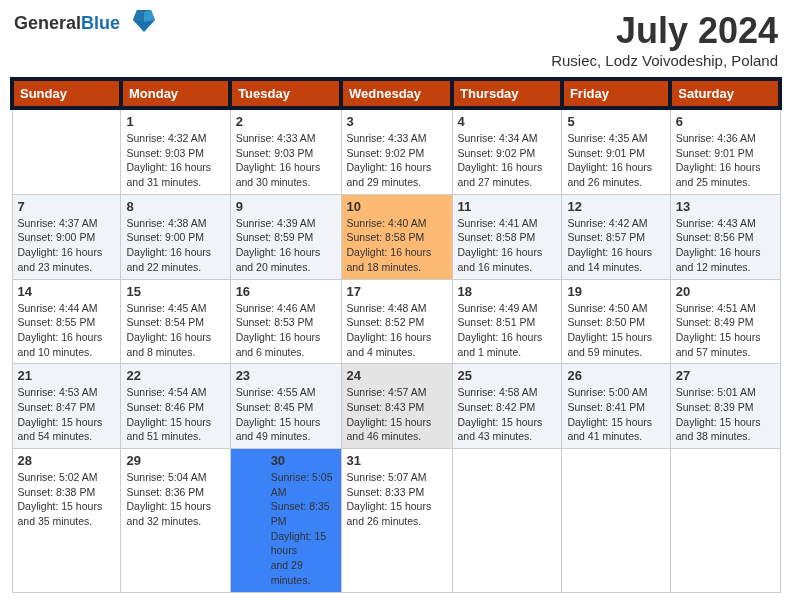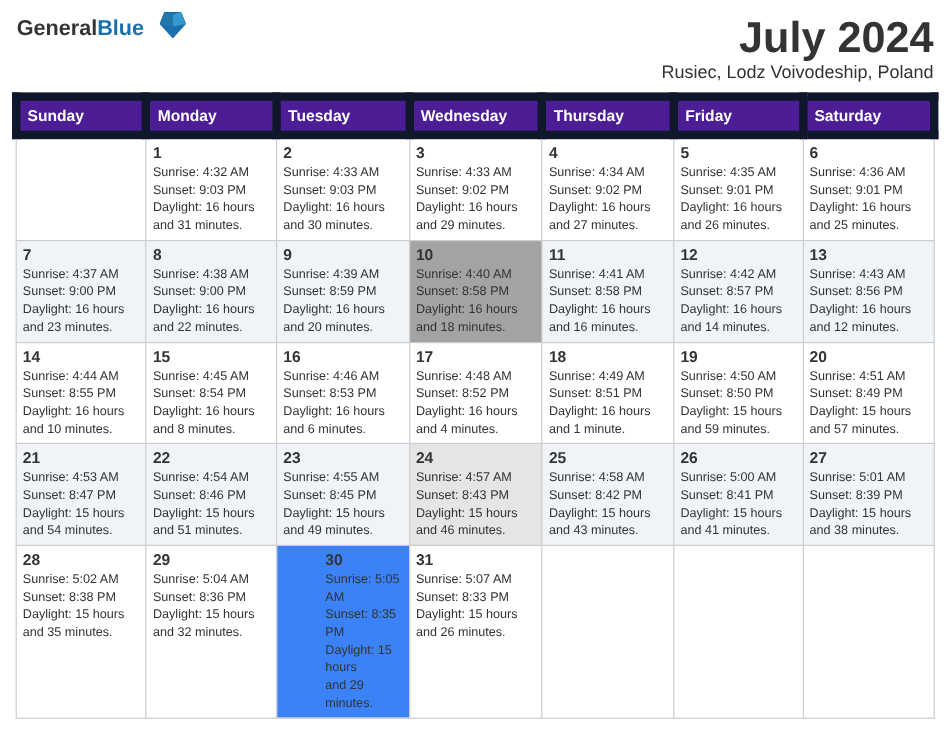--- a/index.html
+++ b/index.html
@@ -33,26 +33,26 @@
     }
     .location {
       font-size: 15px;
       color: #333;
     }
     .calendar {
       width: 100%;
       border-collapse: collapse;
     }
     .calendar th {
-      background-color: #4c1d95;
+      background-color: #c2410c;
       color: #fff;
       text-align: left;
       padding: 5px 6px;
       font-size: 13px;
-      border: 7px solid #0f172a;
+      border: 4px solid #0f172a;
     }
     .calendar td {
       border: 1px solid #ccc;
       vertical-align: top;
       padding: 4px 5px;
       width: 113px;
       min-height: 80px;
     }
     .day-number {
       font-size: 13px;
@@ -133,21 +133,21 @@
           <div class="day-info">Sunrise: 4:37 AM<br>Sunset: 9:00 PM<br>Daylight: 16 hours<br>and 23 minutes.</div>
         </td>
         <td style="background: rgb(240, 244, 248);">
           <span class="day-number">8</span>
           <div class="day-info">Sunrise: 4:38 AM<br>Sunset: 9:00 PM<br>Daylight: 16 hours<br>and 22 minutes.</div>
         </td>
         <td style="background: rgb(240, 244, 248);">
           <span class="day-number">9</span>
           <div class="day-info">Sunrise: 4:39 AM<br>Sunset: 8:59 PM<br>Daylight: 16 hours<br>and 20 minutes.</div>
         </td>
-        <td style="background: #a3a3a3;">
+        <td style="background: #fdba74;">
           <span class="day-number">10</span>
           <div class="day-info">Sunrise: 4:40 AM<br>Sunset: 8:58 PM<br>Daylight: 16 hours<br>and 18 minutes.</div>
         </td>
         <td style="background: rgb(240, 244, 248);">
           <span class="day-number">11</span>
           <div class="day-info">Sunrise: 4:41 AM<br>Sunset: 8:58 PM<br>Daylight: 16 hours<br>and 16 minutes.</div>
         </td>
         <td style="background: rgb(240, 244, 248);">
           <span class="day-number">12</span>
           <div class="day-info">Sunrise: 4:42 AM<br>Sunset: 8:57 PM<br>Daylight: 16 hours<br>and 14 minutes.</div>

